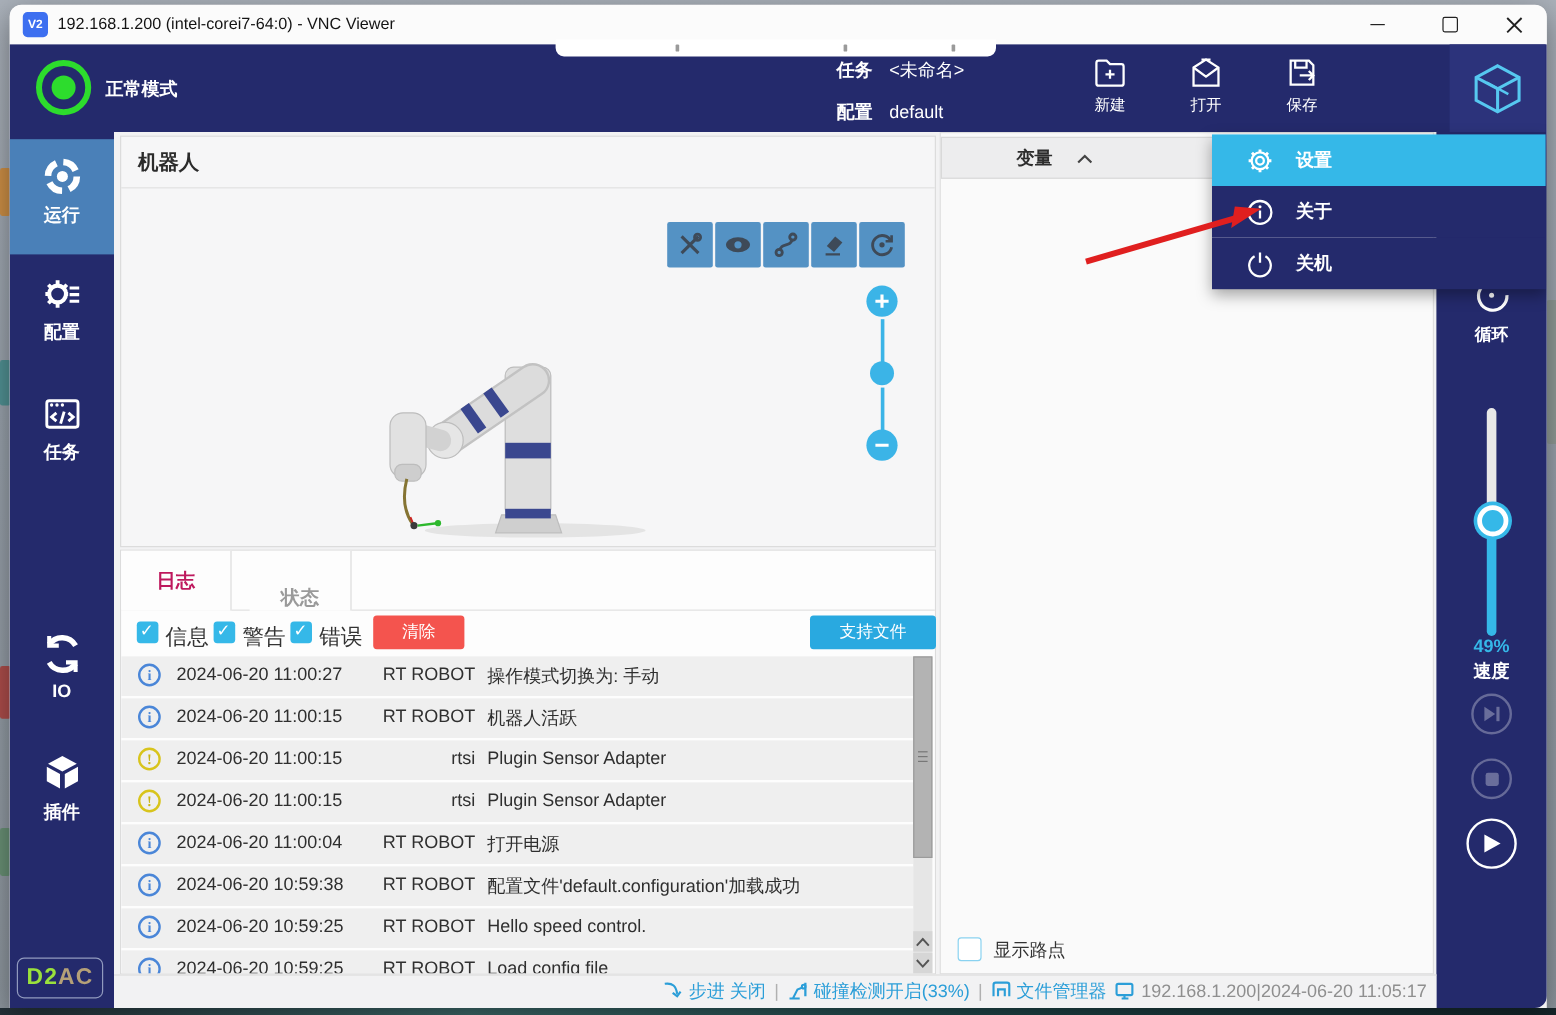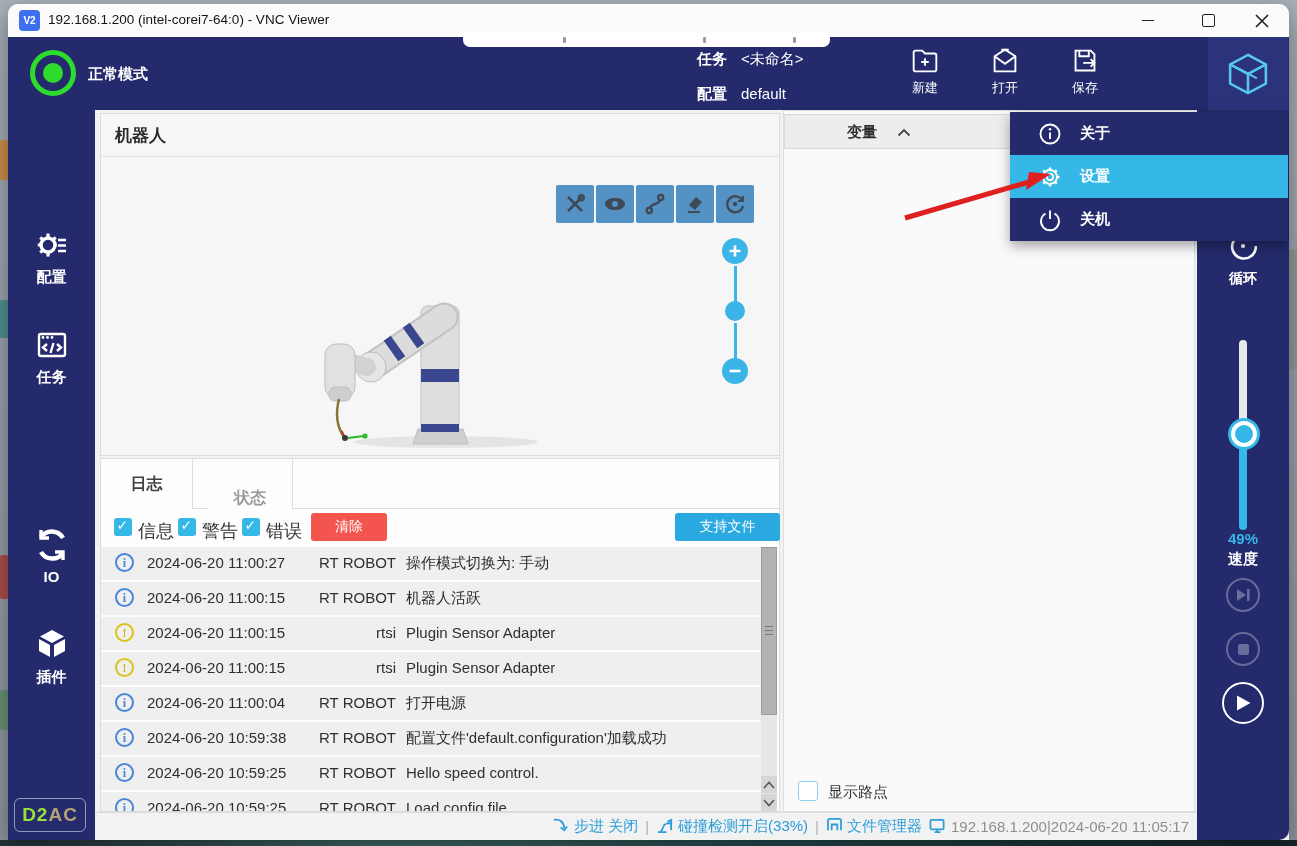--- a/index.html
+++ b/index.html
@@ -55,21 +55,21 @@
   .tbtn{position:absolute;top:71px;width:38px;height:38px;background:#5492c4;border-radius:2px;
       display:flex;align-items:center;justify-content:center;cursor:pointer;}
   .zbtn{position:absolute;width:26px;height:26px;border-radius:50%;background:#3bb4e7;color:#fff;
       display:flex;align-items:center;justify-content:center;cursor:pointer;}
   .zline{position:absolute;width:3px;background:#3bb4e7;}
   .zthumb{position:absolute;width:20px;height:20px;border-radius:50%;background:#3bb4e7;cursor:pointer;}
   
   .tabbar{position:absolute;left:0;top:0;width:100%;height:50px;background:#fdfdfd;border-bottom:1px solid #ddd;box-sizing:border-box;}
   .tab{position:absolute;top:0;height:50px;border-right:1px solid #ddd;display:flex;align-items:center;justify-content:center;
       font-size:16px;font-weight:bold;color:#9a9a9a;cursor:pointer;box-sizing:border-box;background:#fdfdfd;}
-  .tab.active{color:#404040;}
+  .tab.active{color:#be185d;}
   .filterrow{position:absolute;left:0;top:50px;width:100%;height:36px;background:#fdfdfd;}
   .cb{position:absolute;top:9px;width:18px;height:18px;border-radius:3px;background:#35b8e8;cursor:pointer;}
   .cb.checked::after{content:"✓";position:absolute;left:2.5px;top:-1px;color:#fff;font-size:14px;font-weight:bold;}
   .cblabel{position:absolute;top:10px;font-size:18px;color:#333;}
   .rbtn{position:absolute;top:54px;height:28px;border-radius:3px;color:#fff;font-size:14px;
       display:flex;align-items:center;justify-content:center;cursor:pointer;}
   .logwrap{position:absolute;left:0;top:86px;right:0;bottom:0;background:#fdfdfd;overflow:hidden;}
   .log-row{position:absolute;left:0;width:660px;height:33px;background:#efefef;}
   .log-ic{position:absolute;left:14px;top:6px;width:19px;height:19px;border-radius:50%;box-sizing:border-box;
       font-size:12px;font-weight:bold;text-align:center;line-height:16px;font-family:"Liberation Serif",serif;}
@@ -186,20 +186,27 @@
       </div>
     </div>
 
     <div class="vnc-strip">
       <div class="tick" style="left:100px;"></div>
       <div class="tick" style="left:240px;"></div>
       <div class="tick" style="left:330px;"></div>
     </div>
 
     <div class="lsidebar">
+      <div class="nav-item active" style="top:6px;">
+        <svg width="38" height="38" viewBox="0 0 38 38">
+          <circle cx="19" cy="19" r="12" fill="none" stroke="#fff" stroke-width="5.5" stroke-dasharray="13 6"></circle>
+          <circle cx="19" cy="19" r="4.6" fill="#fff"></circle>
+        </svg>
+        <div class="nlabel">运行</div>
+      </div>
       <div class="nav-item" style="top:104px;">
         <svg width="38" height="38" viewBox="0 0 38 38" stroke="#fff" fill="none">
           <circle cx="15" cy="19" r="7" stroke-width="3.4"></circle>
           <g stroke-width="3.2">
             <path d="M15,7.5 v4 M15,26.5 v4 M4.8,19 h4 M21.2,19 h2.6"></path>
             <path d="M7.3,11.3 l2.8,2.8 M7.3,26.7 l2.8,-2.8 M22.7,11.3 l-2.8,2.8"></path>
           </g>
           <g stroke-width="2.6">
               <path d="M25,14 h8 M25,19.5 h8 M25,25 h8"></path>
             </g>
@@ -479,41 +486,41 @@
       <div class="st-item">
         <svg width="18" height="16" viewBox="0 0 19 17" fill="none" stroke="#2b9ed8" stroke-width="1.9">
           <rect x="1.5" y="2" width="14" height="10" rx="1.5"></rect>
           <path d="M6,15 h6 M8.5,12 v3"></path>
         </svg>
         <span class="st-gray">192.168.1.200|2024-06-20 11:05:17</span>
       </div>
     </div>
 
     <div class="menu">
-      <div class="menu-item">
-        <svg width="24" height="24" viewBox="0 0 24 24" fill="none" stroke="#fff" stroke-width="1.9">
-          <circle cx="12" cy="12" r="9.5"></circle>
-          <path d="M12,10.5 V17"></path>
-            <circle cx="12" cy="7.3" r="1.25" fill="#fff" stroke="none"></circle>
-        </svg>
-        <span class="mlabel">关于</span>
-      </div>
       <div class="menu-item active">
         <svg width="24" height="24" viewBox="0 0 24 24" fill="none" stroke="#fff" stroke-width="1.9">
           <circle cx="12" cy="12" r="3.2"></circle>
           <circle cx="12" cy="12" r="7"></circle>
           <g stroke-width="2.4">
             <path d="M12,2.5 v3 M12,18.5 v3 M2.5,12 h3 M18.5,12 h3"></path>
             <path d="M5.3,5.3 l2.1,2.1 M16.6,16.6 l2.1,2.1 M5.3,18.7 l2.1,-2.1 M16.6,7.4 l2.1,-2.1"></path>
           </g>
         </svg>
         <span class="mlabel">设置</span>
       </div>
       <div class="menu-item">
         <svg width="24" height="24" viewBox="0 0 24 24" fill="none" stroke="#fff" stroke-width="1.9">
+          <circle cx="12" cy="12" r="9.5"></circle>
+          <path d="M12,10.5 V17"></path>
+            <circle cx="12" cy="7.3" r="1.25" fill="#fff" stroke="none"></circle>
+        </svg>
+        <span class="mlabel">关于</span>
+      </div>
+      <div class="menu-item">
+        <svg width="24" height="24" viewBox="0 0 24 24" fill="none" stroke="#fff" stroke-width="1.9">
           <path d="M7.5,5.5 a9,9 0 1 0 9,0"></path>
           <path d="M12,2.5 V11"></path>
         </svg>
         <span class="mlabel">关机</span>
       </div>
     </div>
 
     <svg class="arrow-ov" width="175" height="70" viewBox="0 0 175 70">
       <line x1="12" y1="56" x2="136" y2="20" stroke="#e01f1f" stroke-width="5"></line>
       <polygon points="158,12 136,10 133,28" fill="#e01f1f"></polygon>

